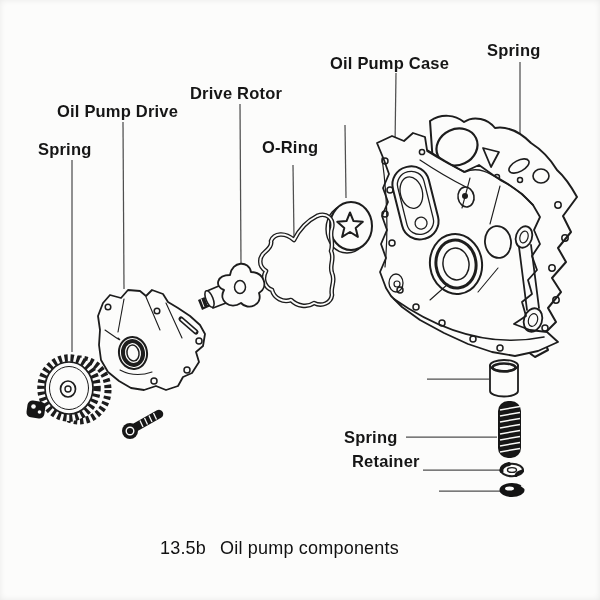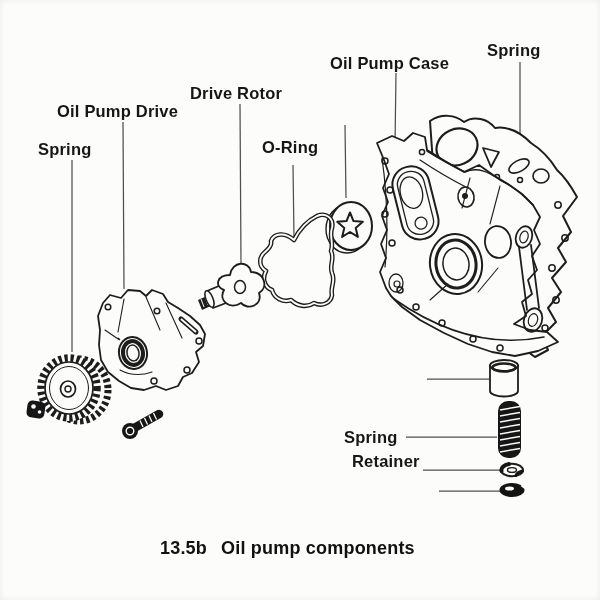--- a/index.html
+++ b/index.html
@@ -9,21 +9,21 @@
     font-family:"Liberation Sans","DejaVu Sans",sans-serif;
     box-shadow:inset 0 0 6px rgba(0,0,0,.08);
   }
   svg.diagram{position:absolute;left:0;top:0;}
   .lbl{
     position:absolute;color:#161616;font-weight:700;font-size:16.5px;
     line-height:1.12;letter-spacing:.2px;white-space:pre-line;
   }
   .caption{
     position:absolute;left:160px;top:538px;color:#111;
-    font-weight:700;font-size:18px;letter-spacing:.2px;
+    font-weight:400;font-size:18px;letter-spacing:.2px;
   }
   .caption .num{margin-right:14px;}
   
   .ink{stroke:#1d1d1d;fill:none;stroke-linejoin:round;stroke-linecap:round;}
   .paper{fill:#fcfcfb;}
 </style>
 </head>
 <body>
 
 <div class="stage">

